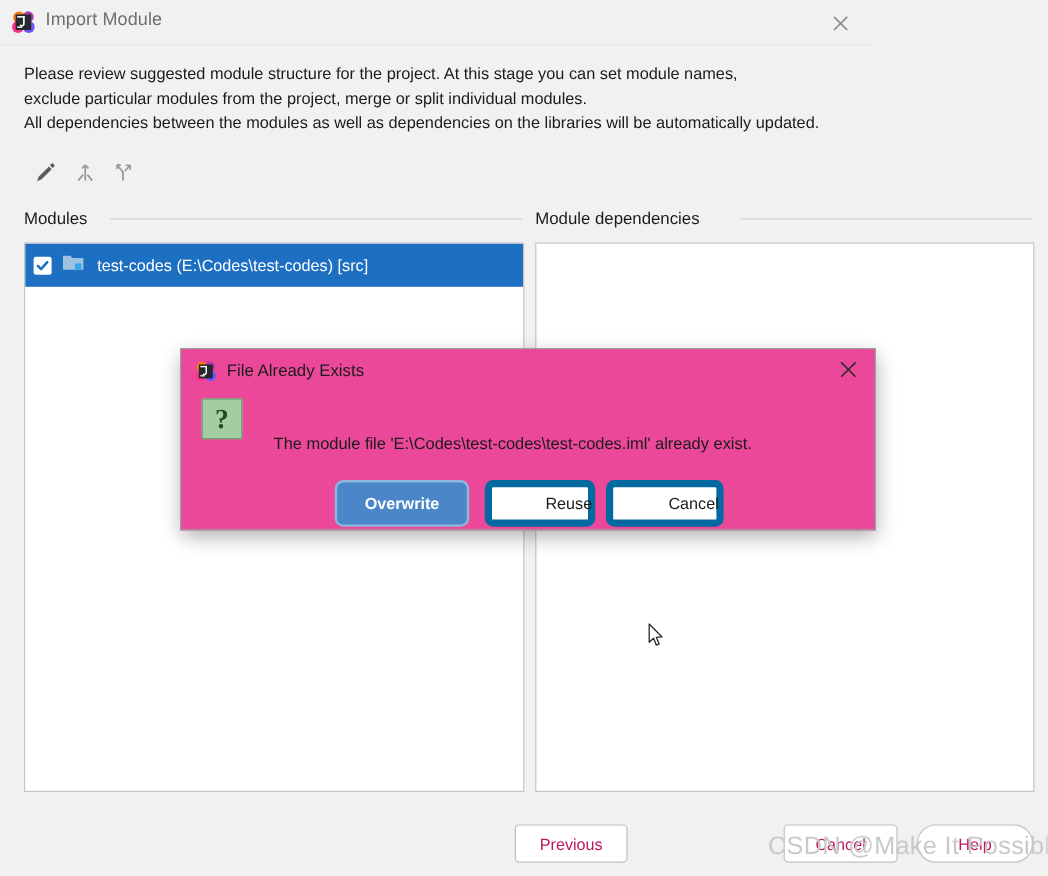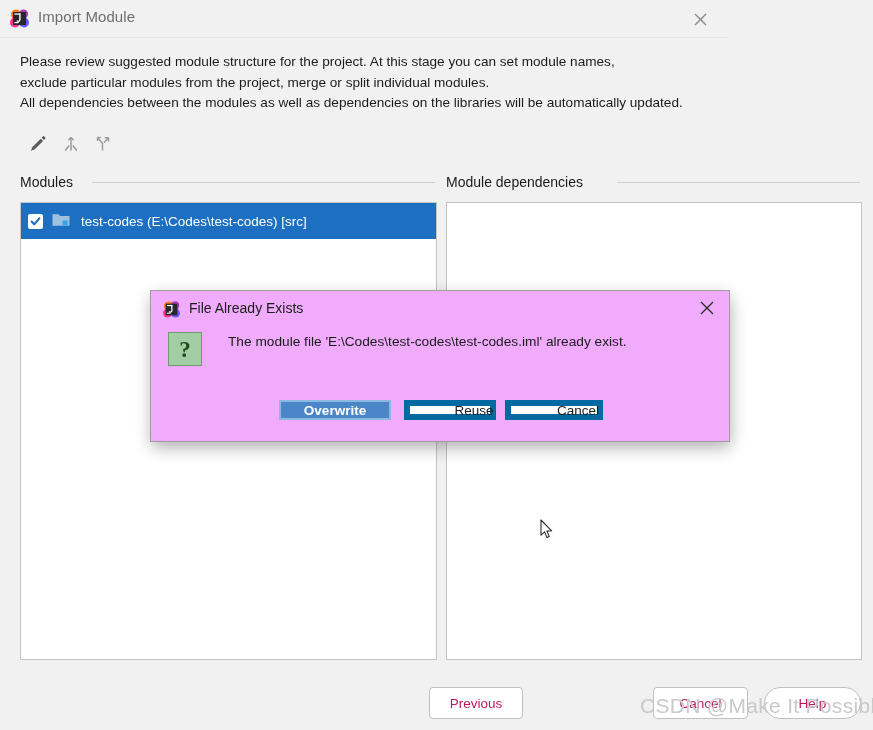--- a/index.html
+++ b/index.html
@@ -175,21 +175,21 @@
     position: absolute;
     left: 152px; top: 292px;
     width: 578px; height: 150px;
     box-shadow: 0 5px 16px rgba(0,0,0,0.33);
     background: transparent;
   }
   .modal {
     position: absolute;
     left: 150px; top: 290px;
     width: 580px; height: 152px;
-    background: #f0abfc;
+    background: #ec4899;
     border: 1px solid #9e9e9e;
     box-sizing: border-box;
   }
   .modal-title-icon {
     position: absolute;
     left: 12px; top: 10px;
     width: 17px; height: 17px;
   }
   .modal-title {
     position: absolute;
@@ -219,27 +219,27 @@
     line-height: 1;
   }
   .modal-msg {
     position: absolute;
     left: 77px; top: 40px;
     width: 490px;
     font-size: 13.7px;
     color: #1b1b1b;
     line-height: 21px;
   }
-  .modal-msg div { white-space: nowrap; }
+  .modal-msg div { white-space: nowrap; margin-top: 28px; }
 
   .mbtn {
     position: absolute;
     top: 109px;
-    height: 20px;
-    border-radius: 0;
+    height: 39px;
+    border-radius: 7px;
     display: flex; align-items: center; justify-content: center;
     font-size: 13.5px;
     cursor: default;
     box-sizing: border-box;
   }
   .mbtn.normal {
     background: #ffffff;
     border: 6px solid #0369a1;
     color: #1b1b1b;
     padding-left: 48px;

